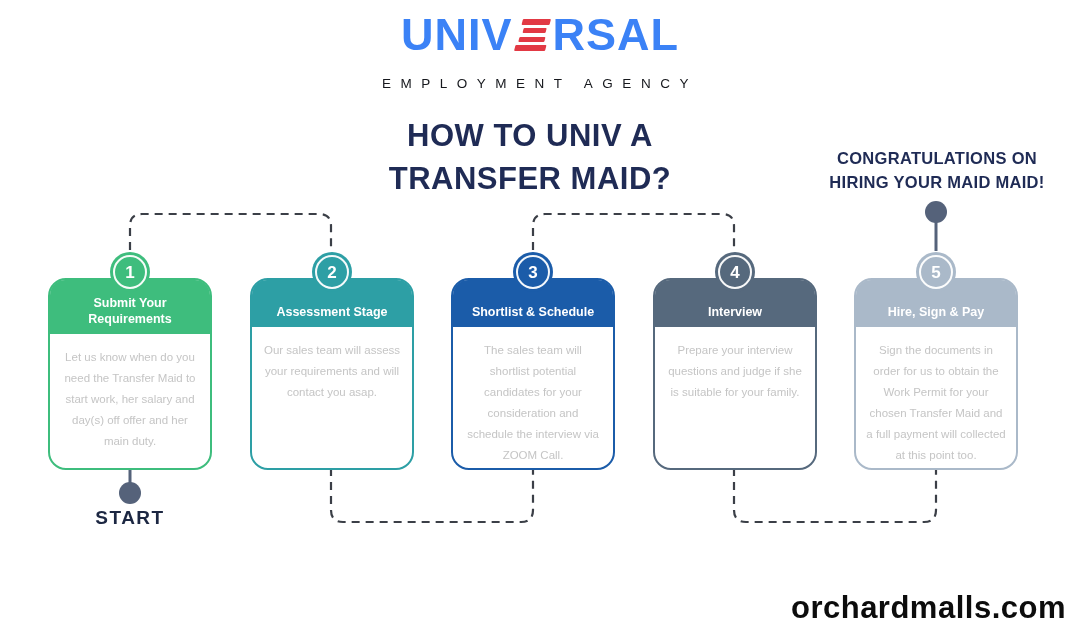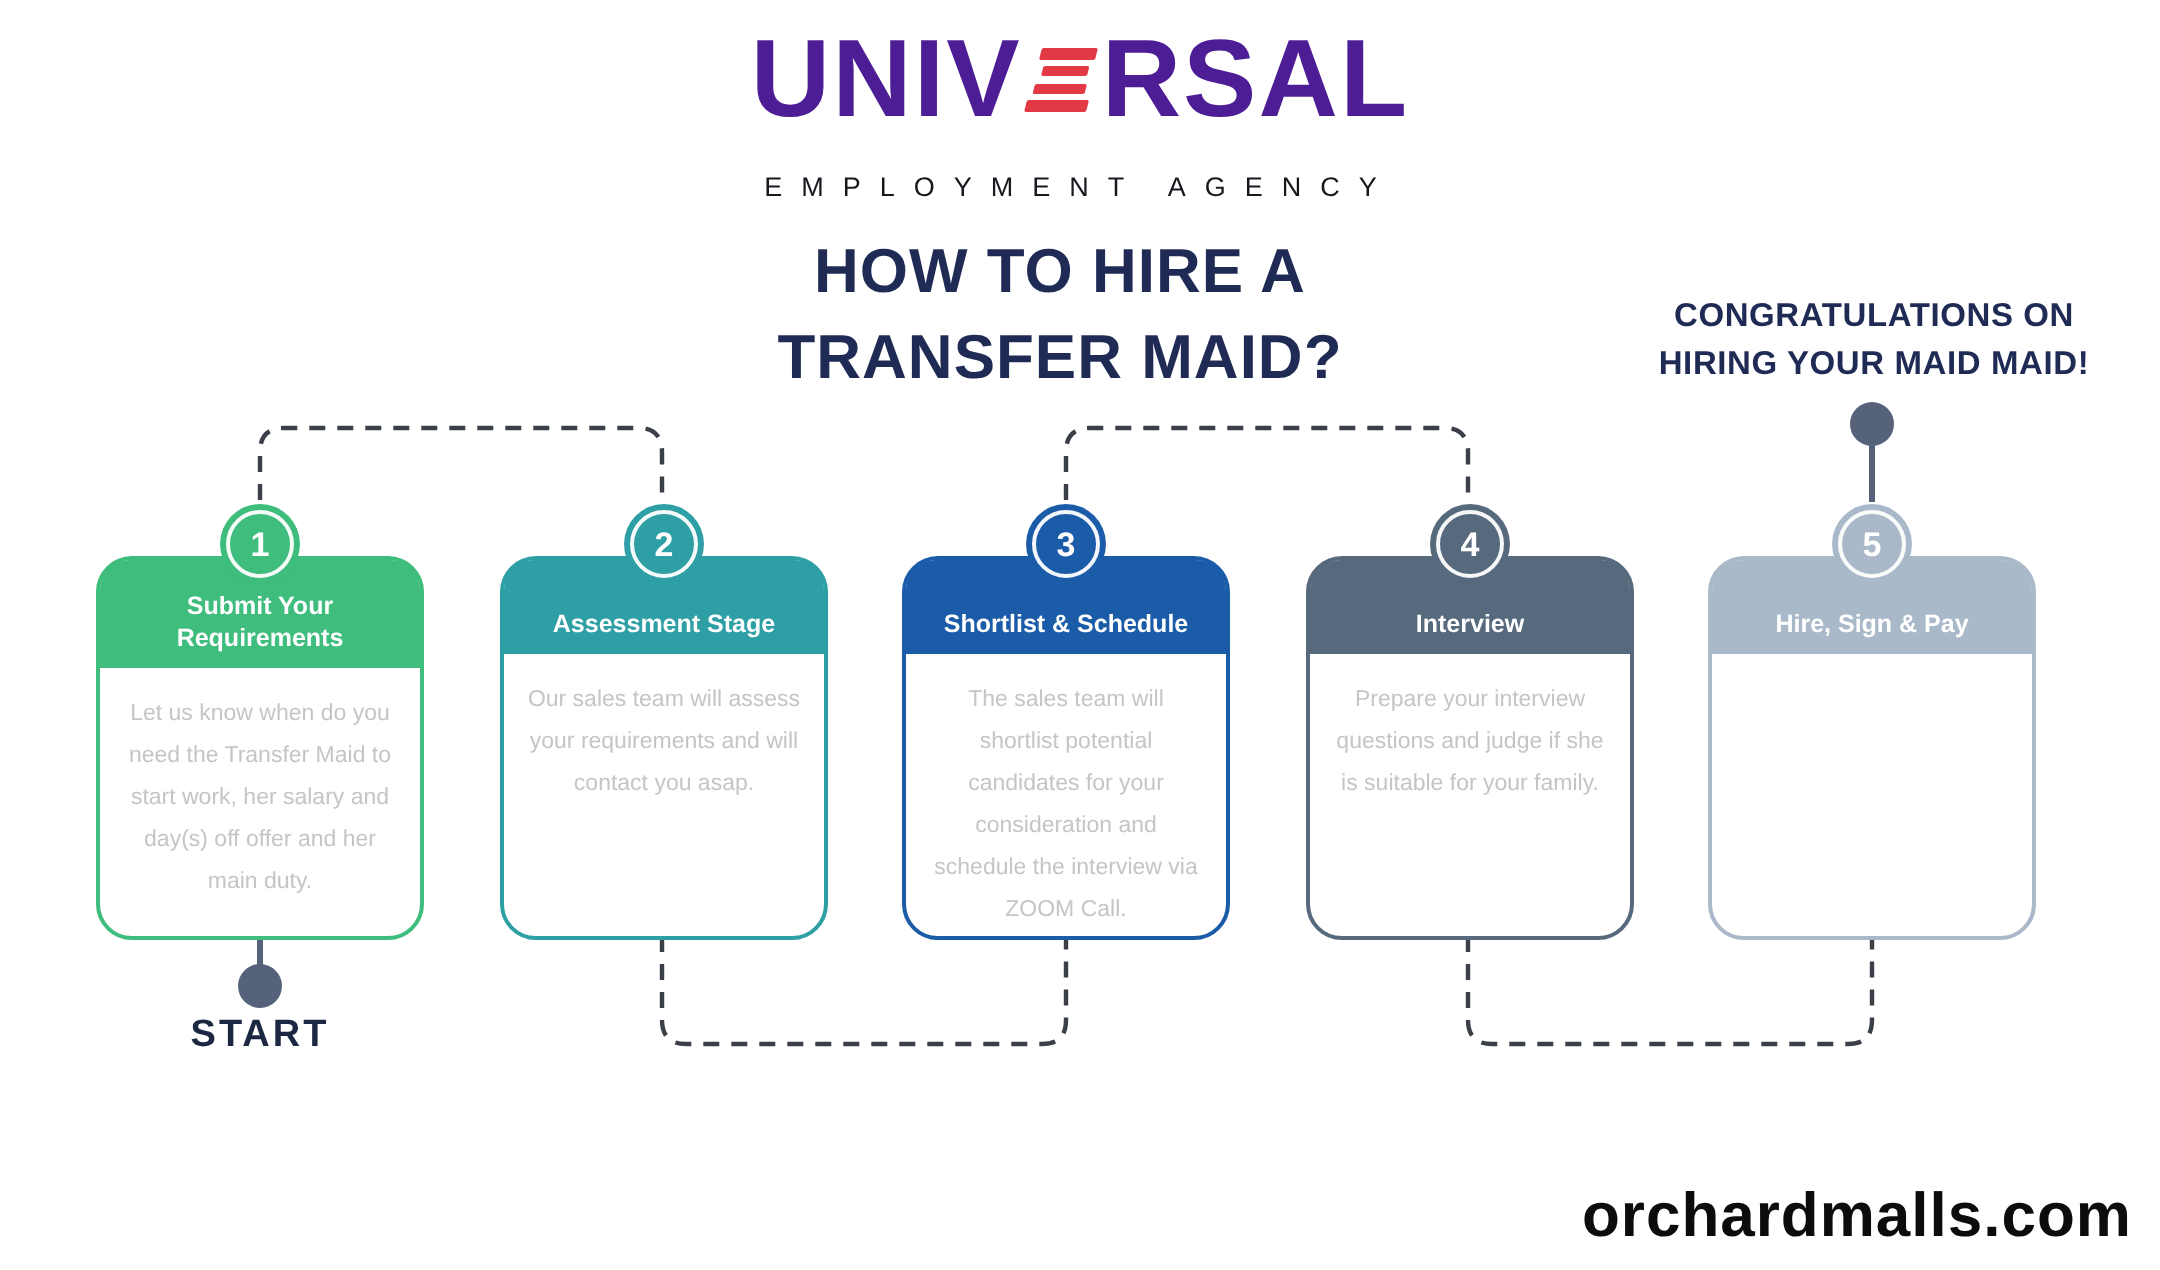--- a/index.html
+++ b/index.html
@@ -2,22 +2,22 @@
 <html style="--logo-red: #e23944;"><head>
 <meta charset="utf-8">
 <style>
   html,body{margin:0;padding:0;background:#fff;}
   .canvas{
     position:relative;width:1080px;height:635px;background:#ffffff;overflow:hidden;
     font-family:"Liberation Sans", sans-serif;
   }
   
   .logo{position:absolute;top:12px;left:0;width:1080px;text-align:center;}
-  .logo-word{display:inline-flex;align-items:center;font-weight:800;font-size:55px;
-    letter-spacing:1px;color:#4c1d95;line-height:1;}
+  .logo-word{display:inline-flex;align-items:center;font-weight:800;font-size:45px;
+    letter-spacing:1px;color:#3b82f6;line-height:1;}
   .logo-e{display:inline-flex;flex-direction:column;justify-content:center;align-items:center;
     width:34px;height:36px;margin:0 3px;transform:skewX(-14deg);}
   .logo-e .bar{height:5.5px;margin:1.6px 0;background:var(--logo-red,#e23944);border-radius:1px;}
   .logo-e .b1{width:28px;} .logo-e .b2{width:23px;} .logo-e .b3{width:26px;} .logo-e .b4{width:31px;}
   .logo-sub{margin-top:19px;font-size:13.5px;font-weight:500;letter-spacing:9.5px;color:#16181d;}
   
   .headline{position:absolute;top:114px;left:340px;width:380px;text-align:center;
     font-weight:800;color:#1f2b55;font-size:31px;line-height:43px;letter-spacing:.5px;}
   
   .congrats{position:absolute;top:146px;left:793px;width:288px;text-align:center;
@@ -55,21 +55,21 @@
           <span class="bar b2"></span>
           <span class="bar b3"></span>
           <span class="bar b4"></span>
       </span>
       <span>RSAL</span>
     </div>
     <div class="logo-sub">EMPLOYMENT AGENCY</div>
   </div>
 
   <div class="headline">
-    <div>HOW TO HIRE A</div>
+    <div>HOW TO UNIV A</div>
     <div>TRANSFER MAID?</div>
   </div>
 
   <div class="congrats">
     <div>CONGRATULATIONS ON</div>
     <div>HIRING YOUR MAID MAID!</div>
   </div>
 
   <svg class="wires" width="1080" height="635" viewBox="0 0 1080 635">
     <path d="M 130 250 V 226 Q 130 214 142 214 H 319 Q 331 214 331 226 V 250" fill="none" stroke="#3b3f47" stroke-width="2.2" stroke-dasharray="8 6"></path>
@@ -112,19 +112,20 @@
       </div>
     <div class="card-header">Interview</div>
     <div class="card-body">Prepare your interview questions and judge if she is suitable for your family.</div>
   </div>
 
   <div class="card c5" style="--c: #aab9c9;">
     <div class="badge">
         <span>5</span>
       </div>
     <div class="card-header">Hire, Sign &amp; Pay</div>
+    <div class="card-body">Sign the documents in order for us to obtain the Work Permit for your chosen Transfer Maid and a full payment will collected at this point too.</div>
   </div>
 
   <div class="start-label">START</div>
 
   <div class="website">orchardmalls.com</div>
 
 </div>
 
 </body></html>

